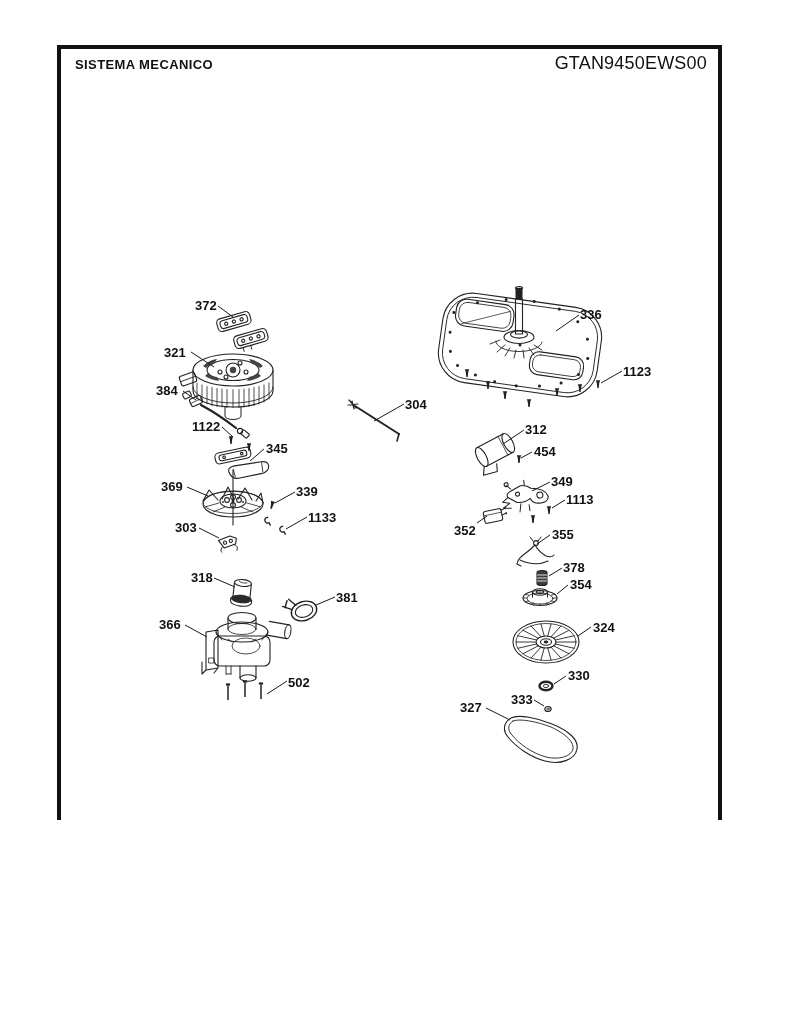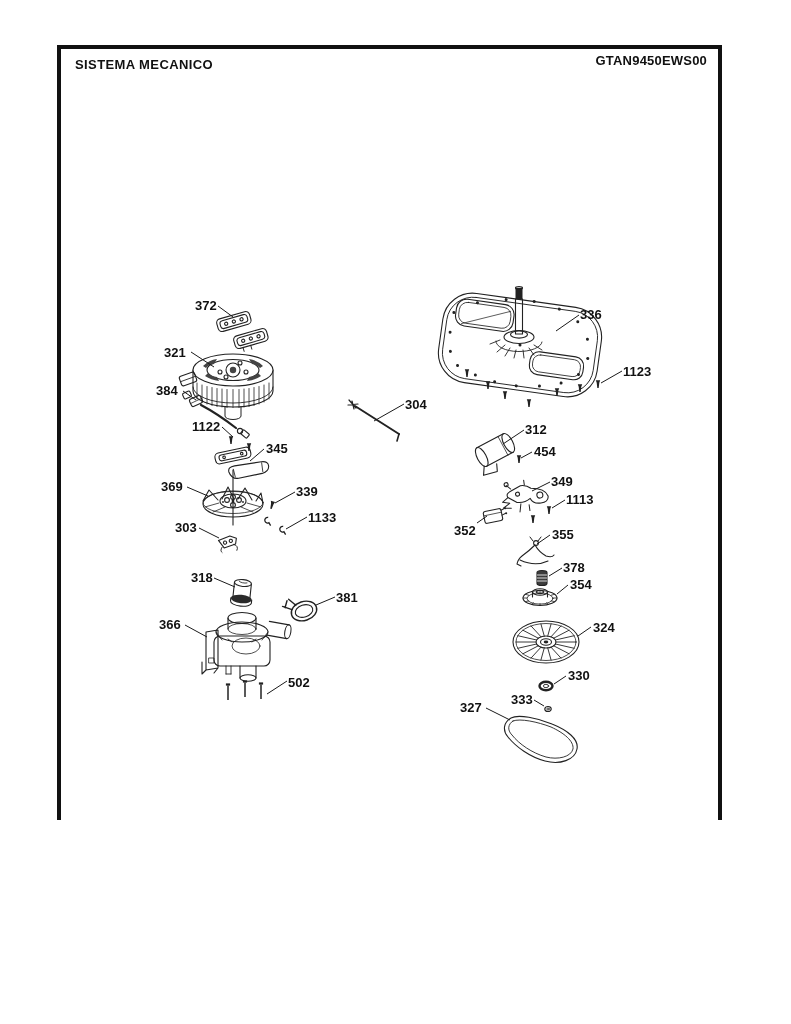--- a/index.html
+++ b/index.html
@@ -1,19 +1,19 @@
 <!DOCTYPE html>
 <html><head>
 <meta charset="utf-8">
 <style>
   html,body{margin:0;padding:0;background:#fff;}
   .page{position:relative;width:791px;height:820px;background:#fff;font-family:"Liberation Sans",sans-serif;overflow:hidden;}
   .frame{position:absolute;left:57px;top:45px;width:657px;height:878px;border:4px solid #111;box-sizing:content-box;}
   .hdr-title{position:absolute;left:75px;top:57px;font-size:13px;font-weight:bold;color:#111;letter-spacing:.4px;}
-  .hdr-model{position:absolute;right:84px;top:53px;font-size:13px;font-weight:bold;color:#111;letter-spacing:.2px;margin-left:41px;}
+  .hdr-model{position:absolute;right:84px;top:53px;font-size:18px;font-weight:normal;color:#111;letter-spacing:.2px;margin-left:41px;}
   svg.diagram{position:absolute;left:0;top:0;}
   svg .part{stroke:#222;fill:none;stroke-width:1.1;stroke-linecap:round;stroke-linejoin:round;}
   svg .leader{stroke:#1a1a1a;stroke-width:1;fill:none;}
   svg text.callout{font-family:"Liberation Sans",sans-serif;font-size:13px;font-weight:bold;fill:#111;}
 </style>
 </head>
 <body>
 
 <div class="page">
   <div class="frame"></div>

